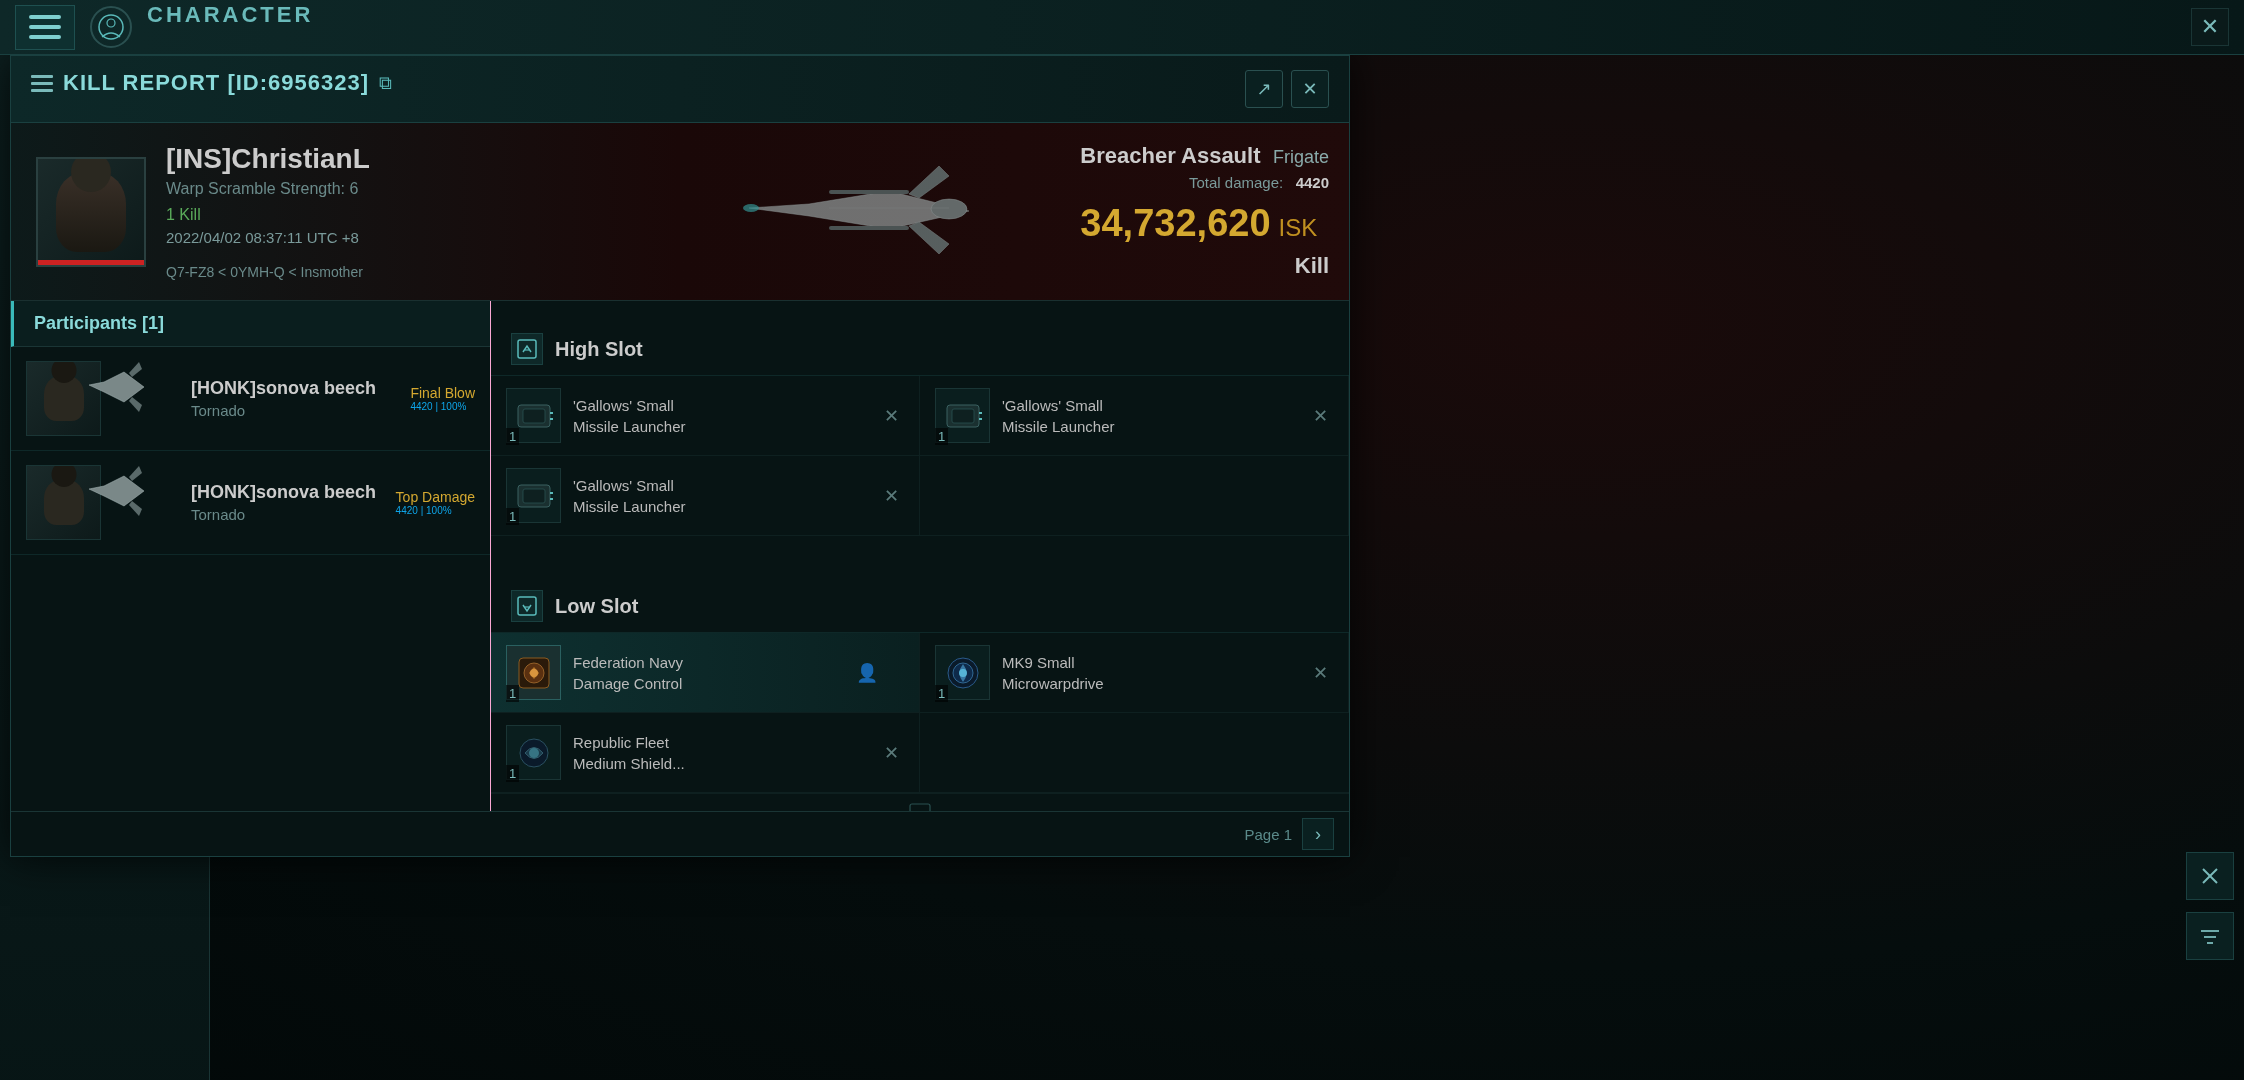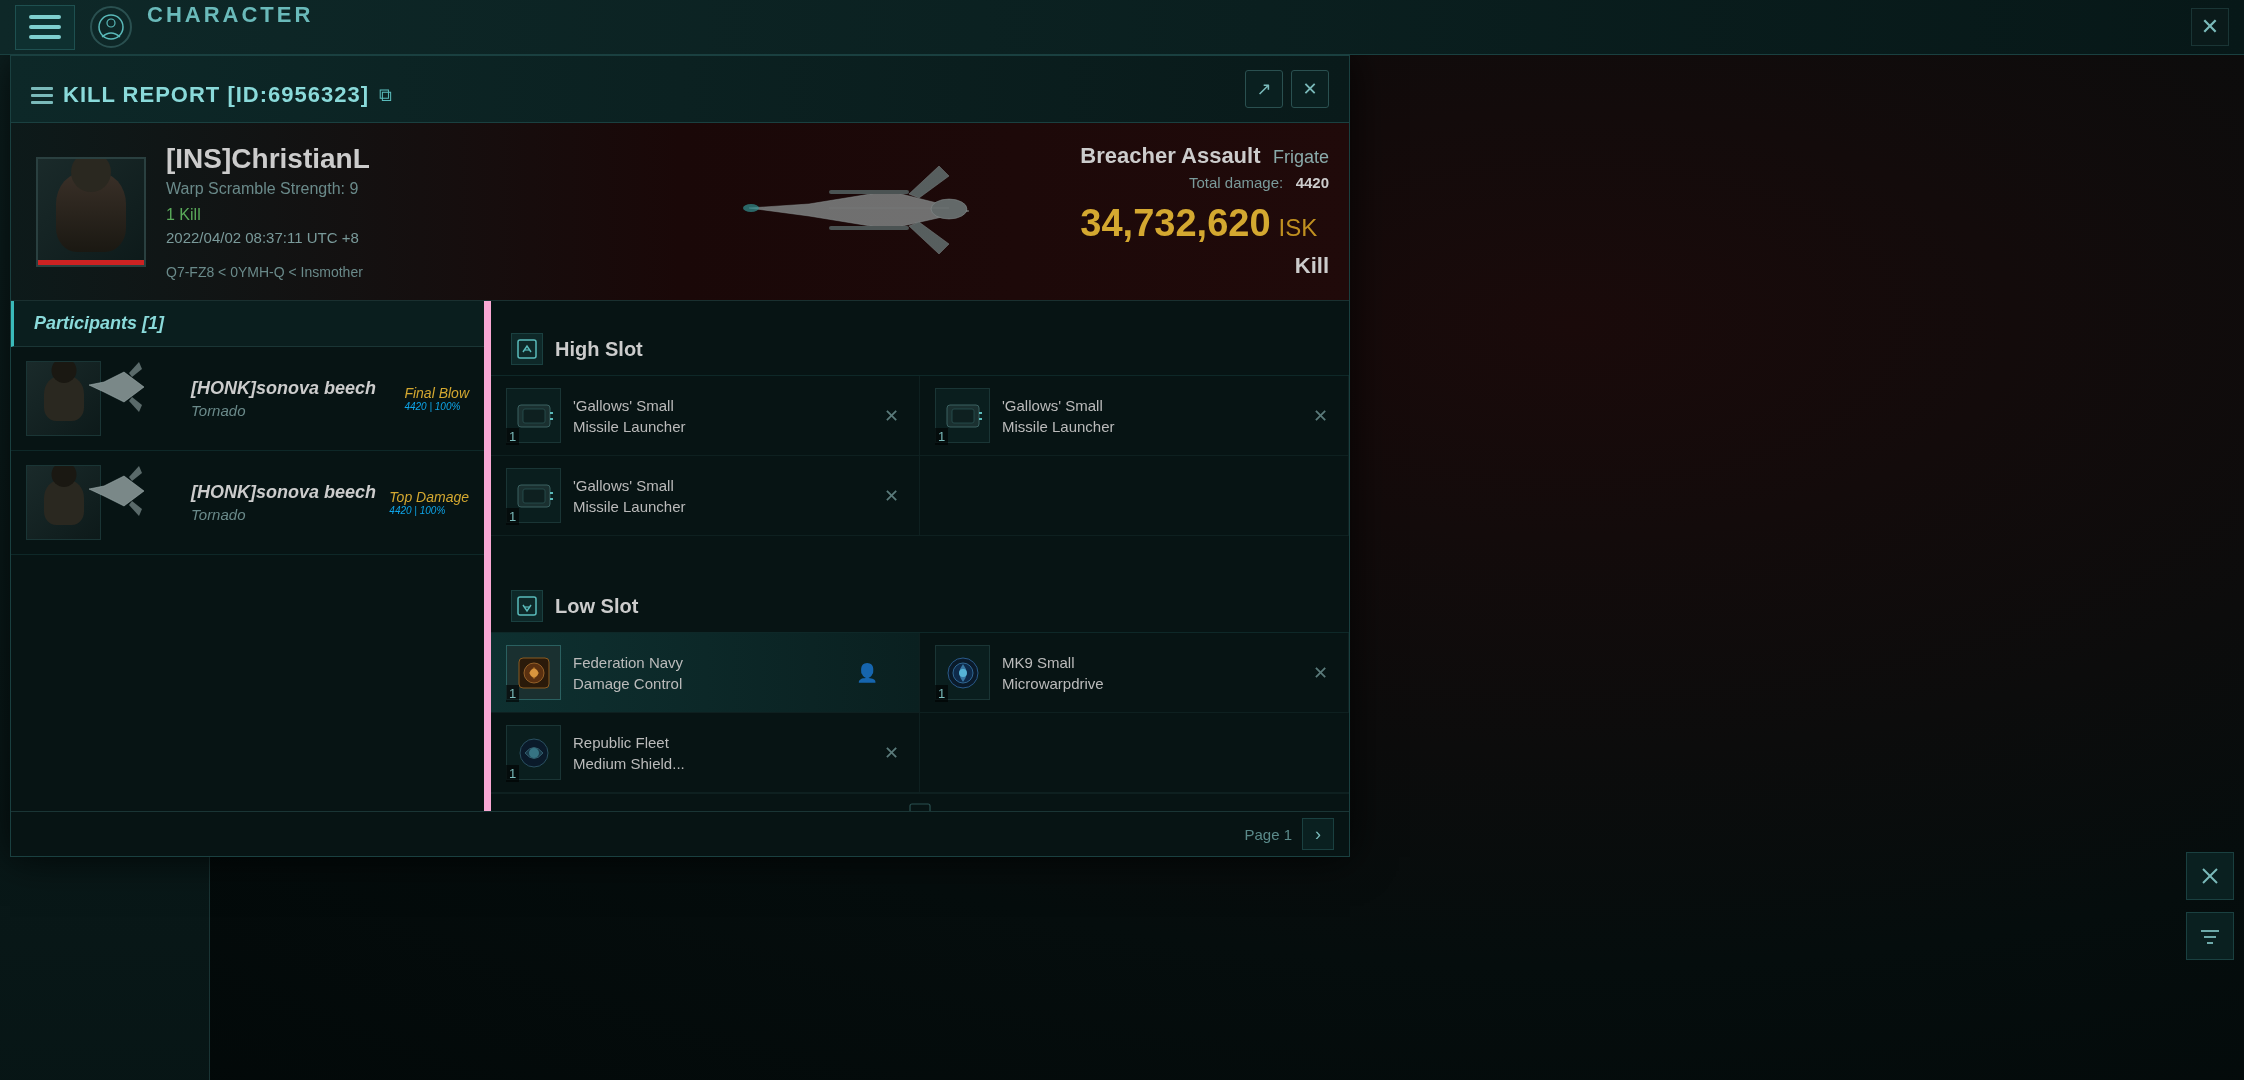--- a/index.html
+++ b/index.html
@@ -105,21 +105,21 @@
       left: 10px;
       top: 55px;
       width: 1340px;
       background: #081818;
       border: 1px solid #1a4040;
       box-shadow: 0 0 40px rgba(0,0,0,0.8);
     }
 
     .kill-report-header {
       display: flex;
-      align-items: flex-end;
+      align-items: flex-start;
       gap: 15px;
       padding: 14px 20px;
       background: linear-gradient(90deg, #0d2828 0%, #091a1a 100%);
       border-bottom: 1px solid #1a4040;
     }
 
     .kill-report-title {
       color: #8adada;
       font-size: 22px;
       font-weight: bold;
@@ -299,23 +299,22 @@
 
     .kill-type-badge {
       color: #cccccc;
       font-size: 22px;
       font-weight: bold;
       margin-top: 8px;
     }
 
     .participants-panel {
       width: 480px;
-      border-right: 7px solid #f9a8d4;
+      border-right: 1px solid #f9a8d4;
       background: #071414;
-      font-style: italic;
     }
 
     .panel-section-header {
       display: flex;
       align-items: center;
       gap: 10px;
       padding: 12px 20px;
       background: #0a1e1e;
       border-bottom: 1px solid #1a3535;
       border-left: 3px solid #3ababa;
@@ -658,21 +657,21 @@
 
     <div class="kill-avatar">
       <div class="kill-avatar-inner">
         <div class="avatar-silhouette"></div>
       </div>
       <div class="kill-avatar-bar"></div>
     </div>
 
     <div class="kill-info">
       <div class="kill-pilot-name">[INS]ChristianL</div>
-      <div class="kill-warp">Warp Scramble Strength: 9</div>
+      <div class="kill-warp">Warp Scramble Strength: 6</div>
       <div class="kill-badge">1 Kill</div>
       <div class="kill-datetime">2022/04/02 08:37:11 UTC +8</div>
       <div class="kill-location">Q7-FZ8 &lt; 0YMH-Q &lt; Insmother</div>
     </div>
 
     <div class="kill-ship-img">
       <svg class="ship-svg" viewBox="0 0 280 130" fill="none" xmlns="http://www.w3.org/2000/svg">
 
         <g opacity="0.85">
 

